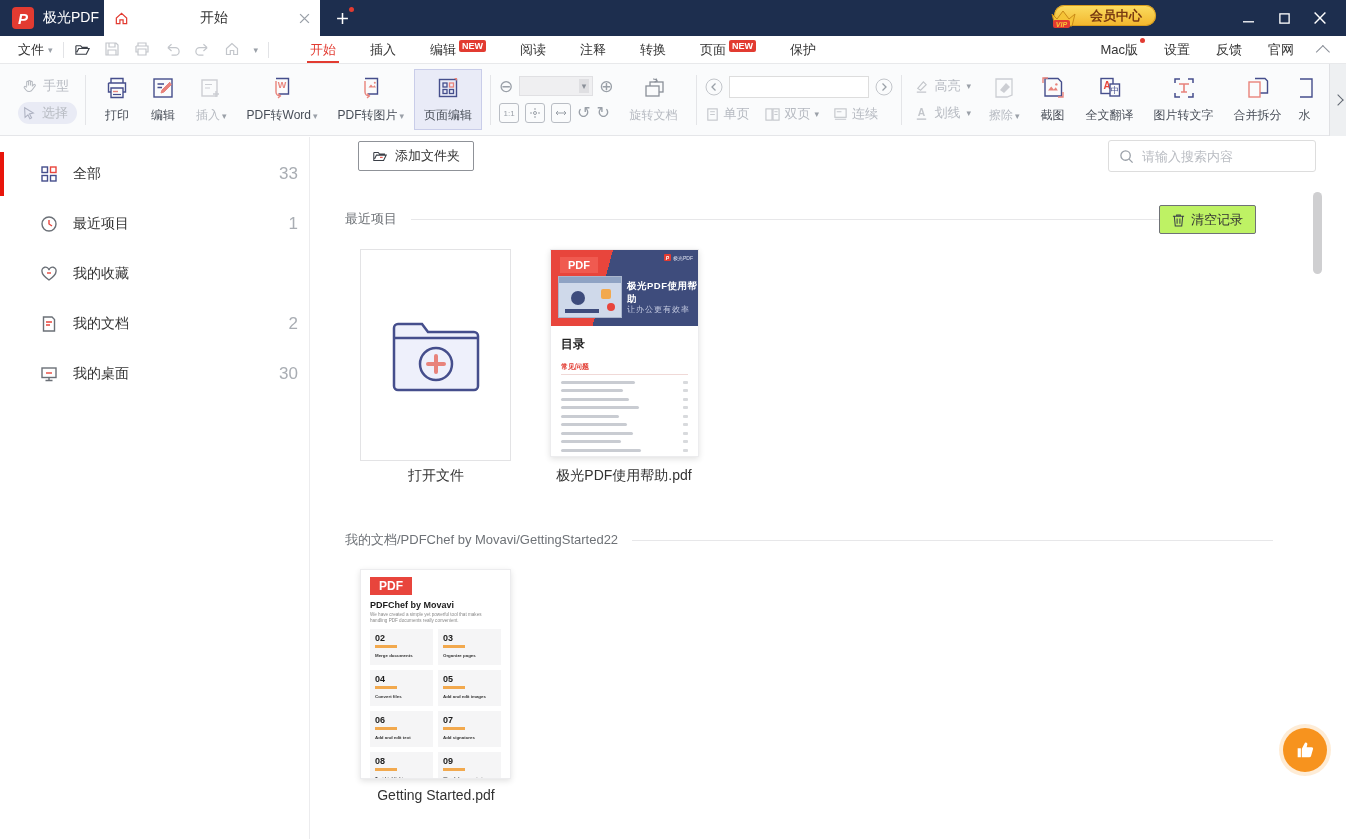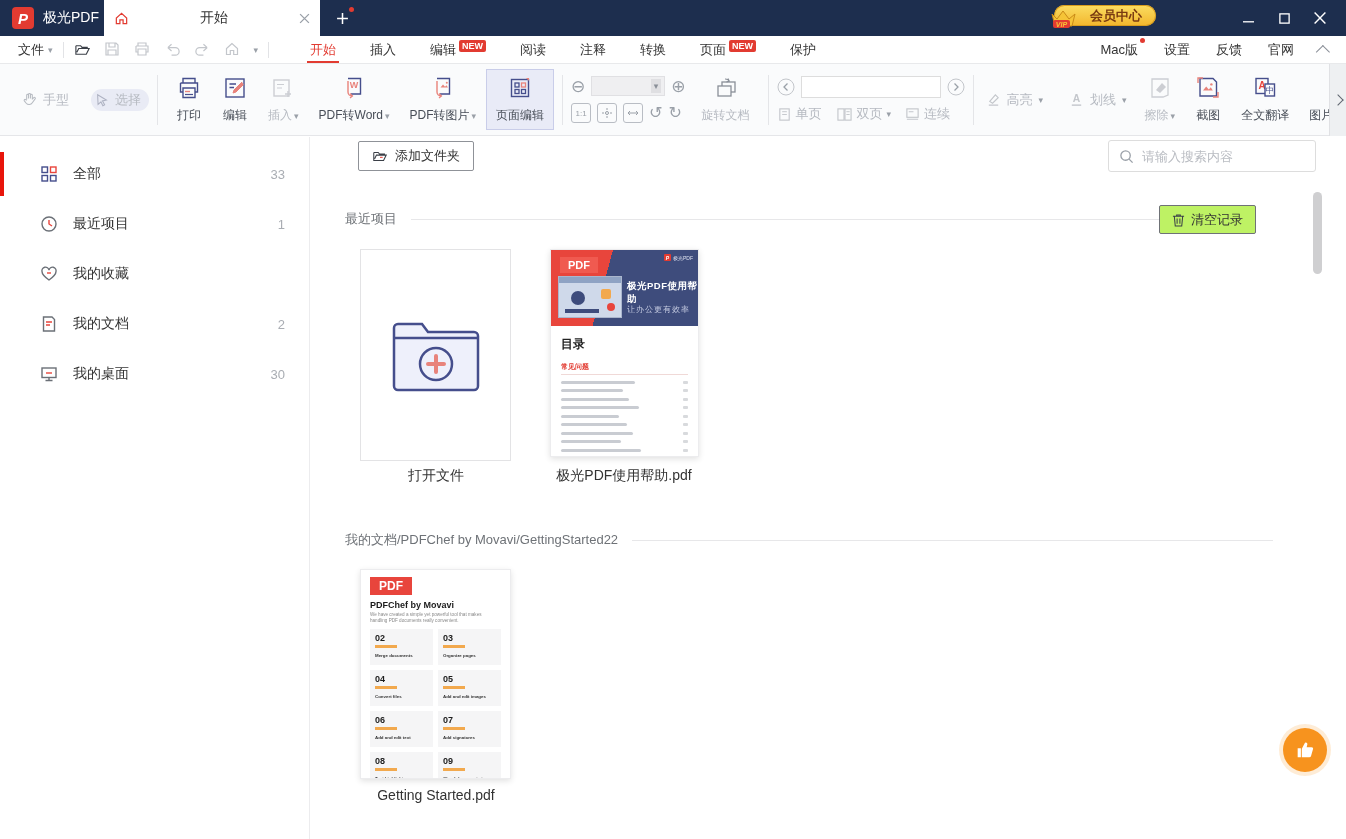--- a/index.html
+++ b/index.html
@@ -47,21 +47,21 @@
   .menu-right { position:absolute; right:16px; display:flex; align-items:center; gap:26px; }
   .mac { position:relative; }
   .mac .dot { position:absolute; right:-7px; top:-3px; width:5px; height:5px; border-radius:50%; background:#E23B31; }
   .chev-up { width:10px; height:10px; border-left:1.5px solid #8a8f98; border-top:1.5px solid #8a8f98;
     transform:rotate(45deg) translateY(3px); }
 
   
   .ribbon { position:absolute; left:0; top:64px; width:100%; height:72px;
     background:#fafbfc; border-bottom:1px solid #e5e6e9; display:flex; align-items:center; overflow:hidden; }
   .rdiv { width:1px; height:50px; background:#e4e5e8; margin:0 8px; flex:none; }
-  .stackgroup { display:flex; justify-content:center; gap:14px; margin-left:18px; flex:none; }
+  .stackgroup { display:flex; flex-direction:column; justify-content:center; gap:5px; margin-left:18px; flex:none; }
   .stackitem { display:flex; align-items:center; gap:6px; font-size:13px; color:#b6bac1;
     padding:2px 8px 2px 4px; border-radius:2px; }
   .stackitem.sel { background:#e9ebf5;border-radius:11px; }
   .bigbtn { display:flex; flex-direction:column; align-items:center; justify-content:center;
     gap:6px; padding:5px 9px; font-size:12px; color:#474d57; flex:none; cursor:pointer; border:1px solid transparent; }
   .bigbtn .lab { white-space:nowrap; display:flex; align-items:center; gap:2px; }
   .bigbtn.disabled { color:#b6bac1; cursor:default; }
   .bigbtn.active { background:#e9ebf7; border:1px solid #c9cde9; }
   .zoomgrp,.pagegrp { display:flex; flex-direction:column; justify-content:center; gap:7px; flex:none; }
   .zrow { display:flex; align-items:center; gap:6px; }
@@ -80,21 +80,21 @@
   .chev-right { width:8px; height:8px; border-right:1.7px solid #5f6670; border-top:1.7px solid #5f6670;
     transform:rotate(45deg); }
   .clipped-btn { width:26px; overflow:hidden; }
 
   
   .sidebar { position:absolute; left:0; top:137px; width:310px; height:702px;
     background:#fff; border-right:1px solid #ececee; }
   .snav { position:absolute; left:0; width:100%; height:48px; display:flex; align-items:center;
     padding-left:40px; cursor:pointer;text-align:right; }
   .snav .slabel { font-size:14px; color:#333; margin-left:15px; }
-  .snav .scount { position:absolute; right:24px; font-size:13px; color:#a9adb3; }
+  .snav .scount { position:absolute; right:11px; font-size:17px; color:#a9adb3; }
   .snav.active::before { content:""; position:absolute; left:0; top:2px; bottom:2px; width:4px; background:#E8150B; }
 
   .content { position:absolute; left:311px; top:137px; width:1035px; height:702px; background:#fff; }
   .addfolder { position:absolute; left:47px; top:4px; height:30px; border:1px solid #8f9298;
     border-radius:2px; display:flex; align-items:center; gap:7px; padding:0 13px; font-size:13px;
     color:#333; background:#fff; cursor:pointer; }
   .search { position:absolute; right:30px; top:3px; width:208px; height:32px; border:1px solid #ddd;
     border-radius:3px; display:flex; align-items:center; padding:0 10px; gap:8px; }
   .search input { border:none; outline:none; font-size:13px; width:150px; color:#333;
     font-family:"Liberation Sans",sans-serif; }

